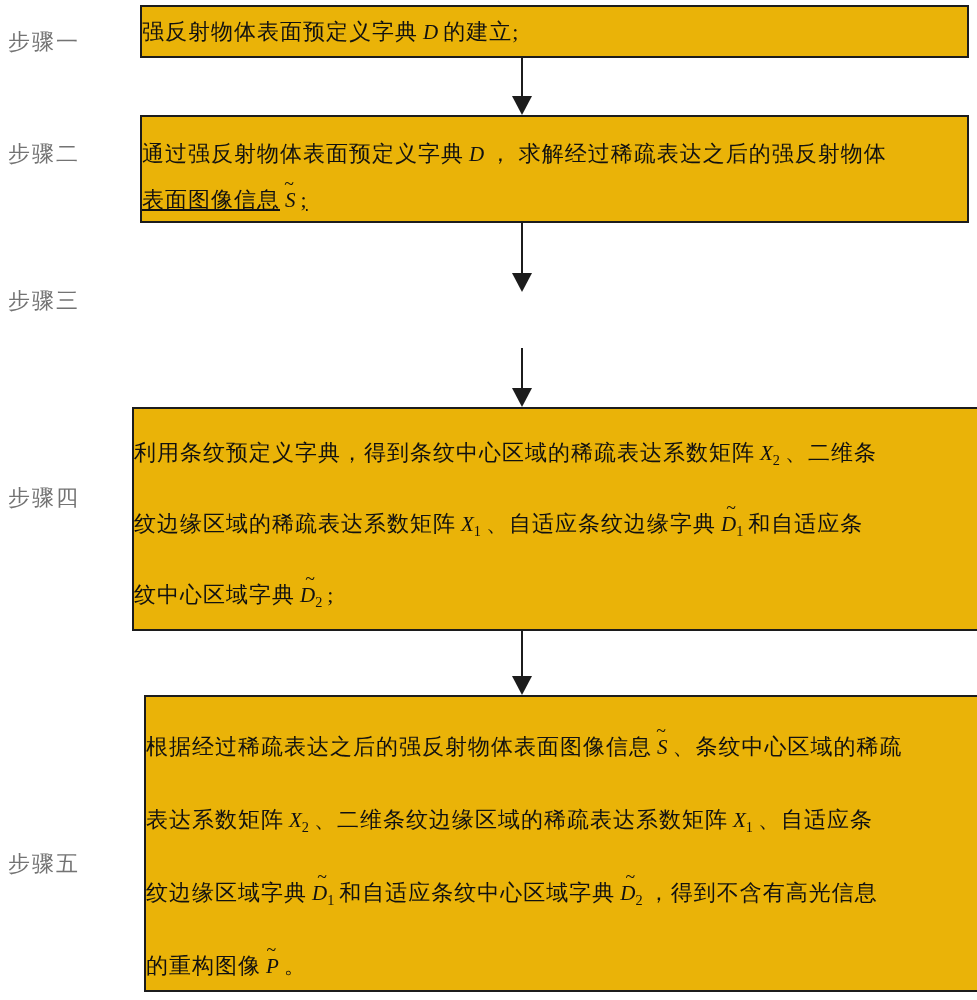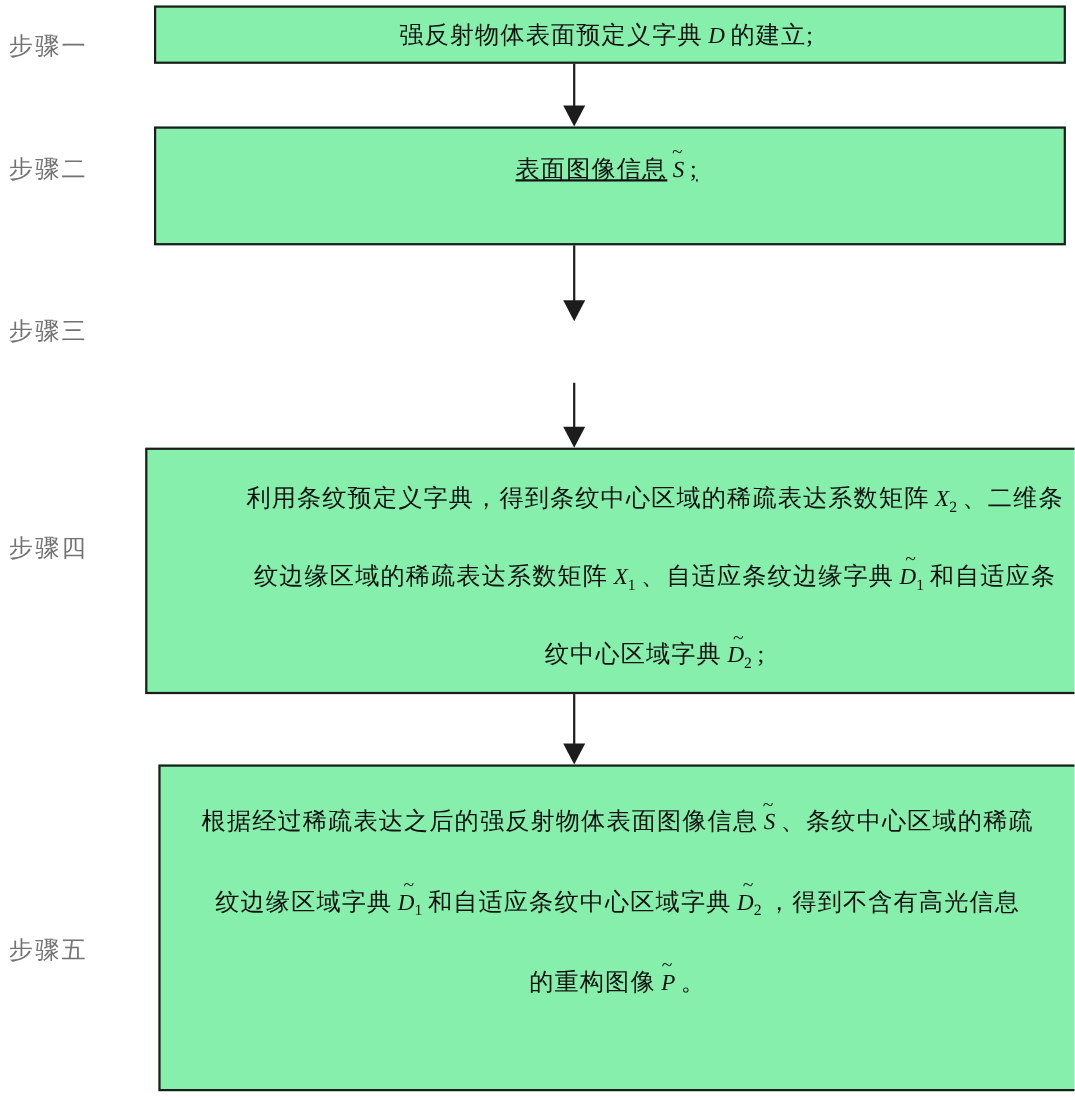--- a/index.html
+++ b/index.html
@@ -21,24 +21,23 @@
     left: 8px;
     font-size: 22px;
     letter-spacing: 2px;
     color: #737373;
     white-space: nowrap;
   }
   .flow-box {
     position: absolute;
     box-sizing: border-box;
     border: 2px solid #1c1c1c;
-    background: #86efac;
+    background: #eab308;
     padding-right: 6px;
     overflow: visible;
-    text-align: center;
   }
   .flow-box .line {
     white-space: nowrap;
     font-size: 22px;
     letter-spacing: 1px;
     color: #111111;
   }
   
   .flow-box.center {
     display: flex;
@@ -101,32 +100,34 @@
   <span class="step-label" style="top:139px;">步骤二</span>
   <span class="step-label" style="top:286px;">步骤三</span>
   <span class="step-label" style="top:483px;">步骤四</span>
   <span class="step-label" style="top:849px;">步骤五</span>
 
   <div class="flow-box center" style="left:140px; top:5px; width:829px; height:53px;">
       <div class="line">强反射物体表面预定义字典<span class="mvar"><span>D</span></span>的建立;</div>
     </div>
 
   <div class="flow-box" style="left:140px; top:115px; width:829px; height:108px; padding-top:14px;">
+      <div class="line" style="height: 46px; line-height: 46px;">通过强反射物体表面预定义字典<span class="mvar"><span>D</span></span>， 求解经过稀疏表达之后的强反射物体</div>
       <div class="line" style="height: 46px; line-height: 46px; text-decoration: underline;">表面图像信息<span class="mvar"><span class="tilde">~</span><span>S</span></span>;</div>
     </div>
 
 
   <div class="flow-box" style="left:132px; top:407px; width:933px; height:224px; padding-top:8px;">
       <div class="line" style="height: 71px; line-height: 71px;">利用条纹预定义字典，得到条纹中心区域的稀疏表达系数矩阵<span class="mvar"><span>X</span><sub>2</sub></span>、二维条</div>
       <div class="line" style="height: 71px; line-height: 71px;">纹边缘区域的稀疏表达系数矩阵<span class="mvar"><span>X</span><sub>1</sub></span>、自适应条纹边缘字典<span class="mvar"><span class="tilde">~</span><span>D</span><sub>1</sub></span>和自适应条</div>
       <div class="line" style="height: 71px; line-height: 71px;">纹中心区域字典<span class="mvar"><span class="tilde">~</span><span>D</span><sub>2</sub></span>;</div>
     </div>
 
   <div class="flow-box" style="left:144px; top:695px; width:841px; height:297px; padding-top:13px;font-family:Liberation Serif, serif;">
       <div class="line" style="height: 73px; line-height: 73px;">根据经过稀疏表达之后的强反射物体表面图像信息<span class="mvar"><span class="tilde">~</span><span>S</span></span>、条纹中心区域的稀疏</div>
+      <div class="line" style="height: 73px; line-height: 73px;">表达系数矩阵<span class="mvar"><span>X</span><sub>2</sub></span>、二维条纹边缘区域的稀疏表达系数矩阵<span class="mvar"><span>X</span><sub>1</sub></span>、自适应条</div>
       <div class="line" style="height: 73px; line-height: 73px;">纹边缘区域字典<span class="mvar"><span class="tilde">~</span><span>D</span><sub>1</sub></span>和自适应条纹中心区域字典<span class="mvar"><span class="tilde">~</span><span>D</span><sub>2</sub></span>，得到不含有高光信息</div>
       <div class="line" style="height: 73px; line-height: 73px;">的重构图像<span class="mvar"><span class="tilde">~</span><span>P</span></span>。</div>
     </div>
 
   <div class="flow-arrow" style="left:512px; top:58px;  height:57px;">
     <span class="shaft"></span>
     <span class="head"></span>
   </div>
   <div class="flow-arrow" style="left:512px; top:223px; height:69px;">
     <span class="shaft"></span>

